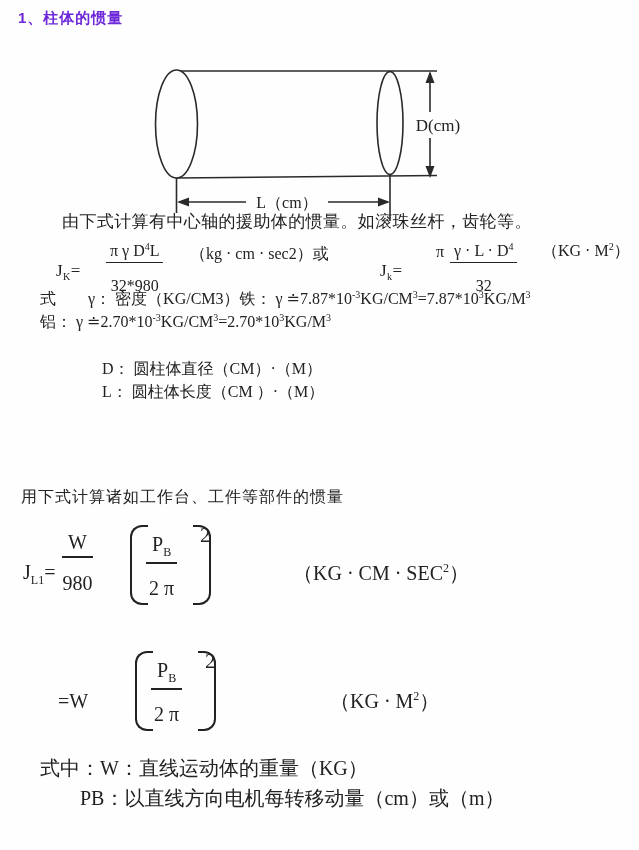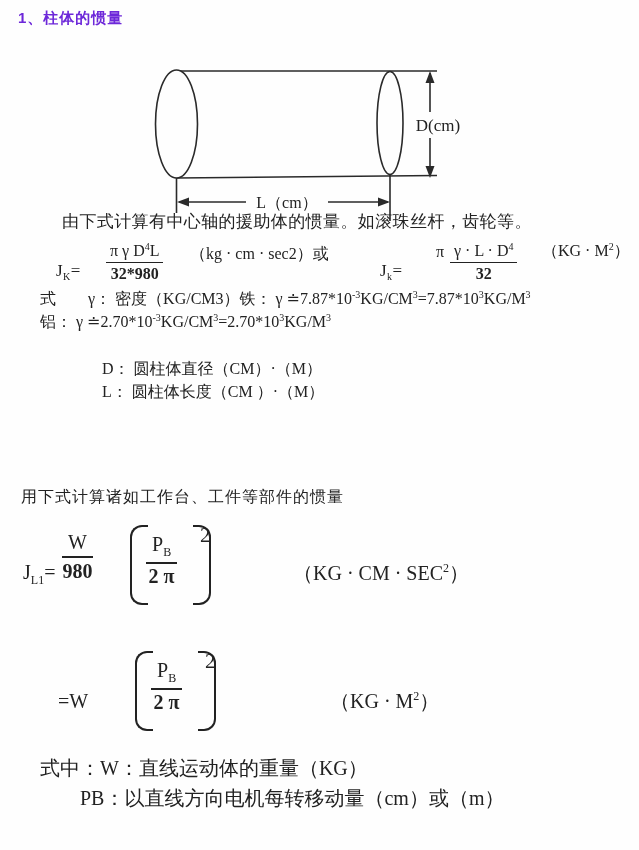--- a/index.html
+++ b/index.html
@@ -12,21 +12,21 @@
   .b16 { font-size:16px; }
   .b17 { font-size:17px; letter-spacing:0.4px; }
   .b20 { font-size:20px; }
   .b24 { font-size:16px; letter-spacing:1px; }
   sup.s  { font-size:10px; }
   sub.sb { font-size:10px; }
   sup.s2  { font-size:12px; }
   sub.sb2 { font-size:12px; }
   .frac { display:inline-block; text-align:center; vertical-align:top; }
   .frac .fn { display:block; border-bottom:1.5px solid #222; padding:0 4px 1px; }
-  .frac .fd { display:block; padding-top:1px;font-weight:bold; }
+  .frac .fd { display:block; padding-top:13px; }
   .frac20 .fn { border-bottom-width:2px; padding:0 6px 2px; }
   .bgrp { position:absolute; height:80px; width:81px; }
   .bl, .brr { position:absolute; top:0; height:80px; width:18px; box-sizing:border-box; }
   .bl  { left:0; border:2.5px solid #222; border-right:none; border-radius:12px 0 0 12px; }
   .brr { left:63px; border:2.5px solid #222; border-left:none; border-radius:0 12px 12px 0; }
   .ifrac { position:absolute; left:16px; top:8px; font-size:20px; }
   .pow { position:absolute; left:70px; top:-2px; font-size:21px; }
   svg text { font-family:"Liberation Serif", serif; fill:#222; }
 </style>
 </head>

